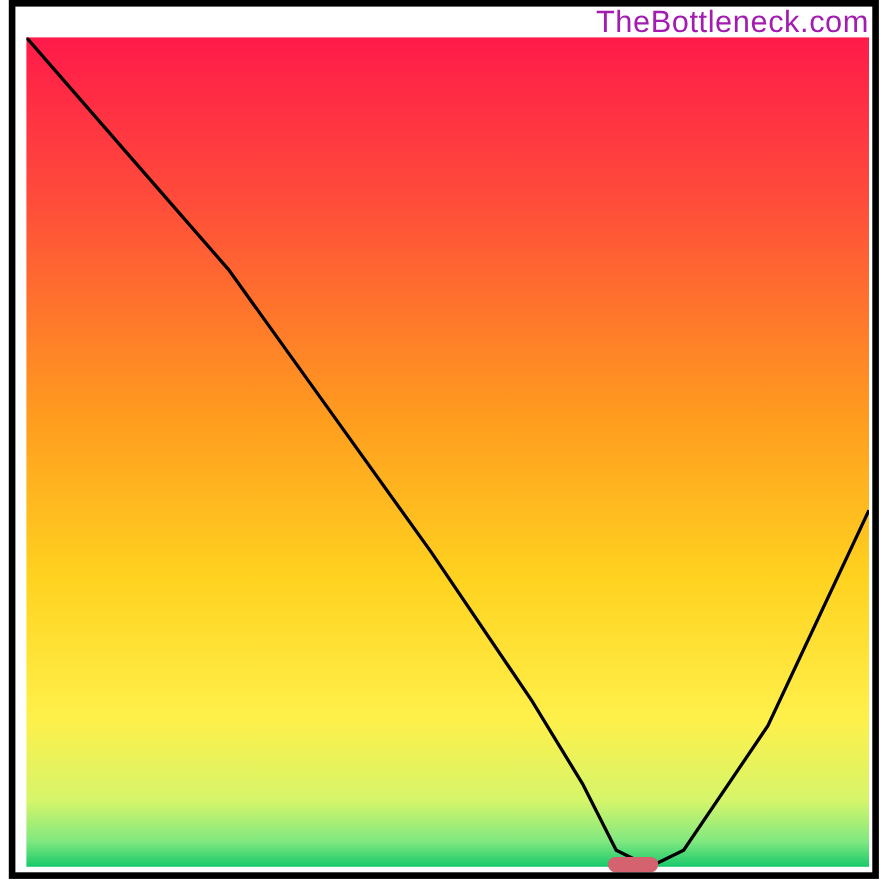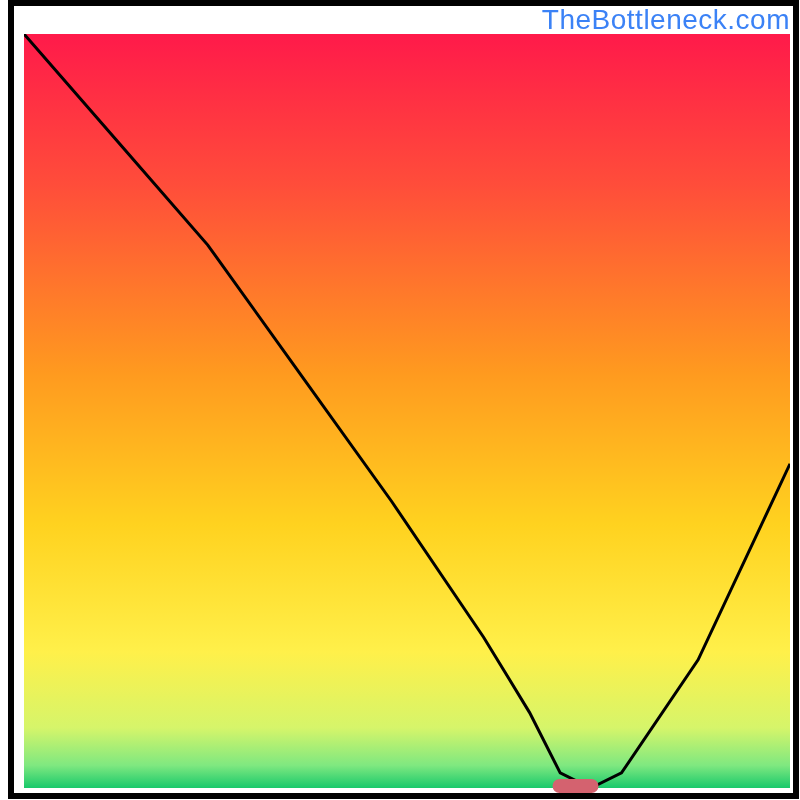--- a/index.html
+++ b/index.html
@@ -15,21 +15,21 @@
     width: 800px;
     height: 800px;
     background: #ffffff;
   }
   .watermark {
     position: absolute;
     top: 4px;
     right: 10px;
     font-size: 28px;
     font-weight: 500;
-    color: #3b82f6;
+    color: #a21caf;
     letter-spacing: 0.5px;
     z-index: 3;
     pointer-events: none;
   }
   svg.plot {
     position: absolute;
     top: 0;
     left: 0;
     width: 800px;
     height: 800px;

